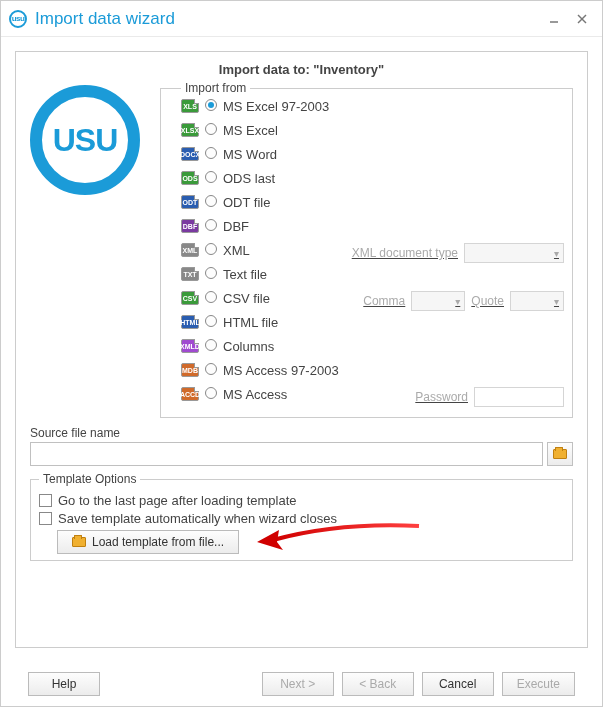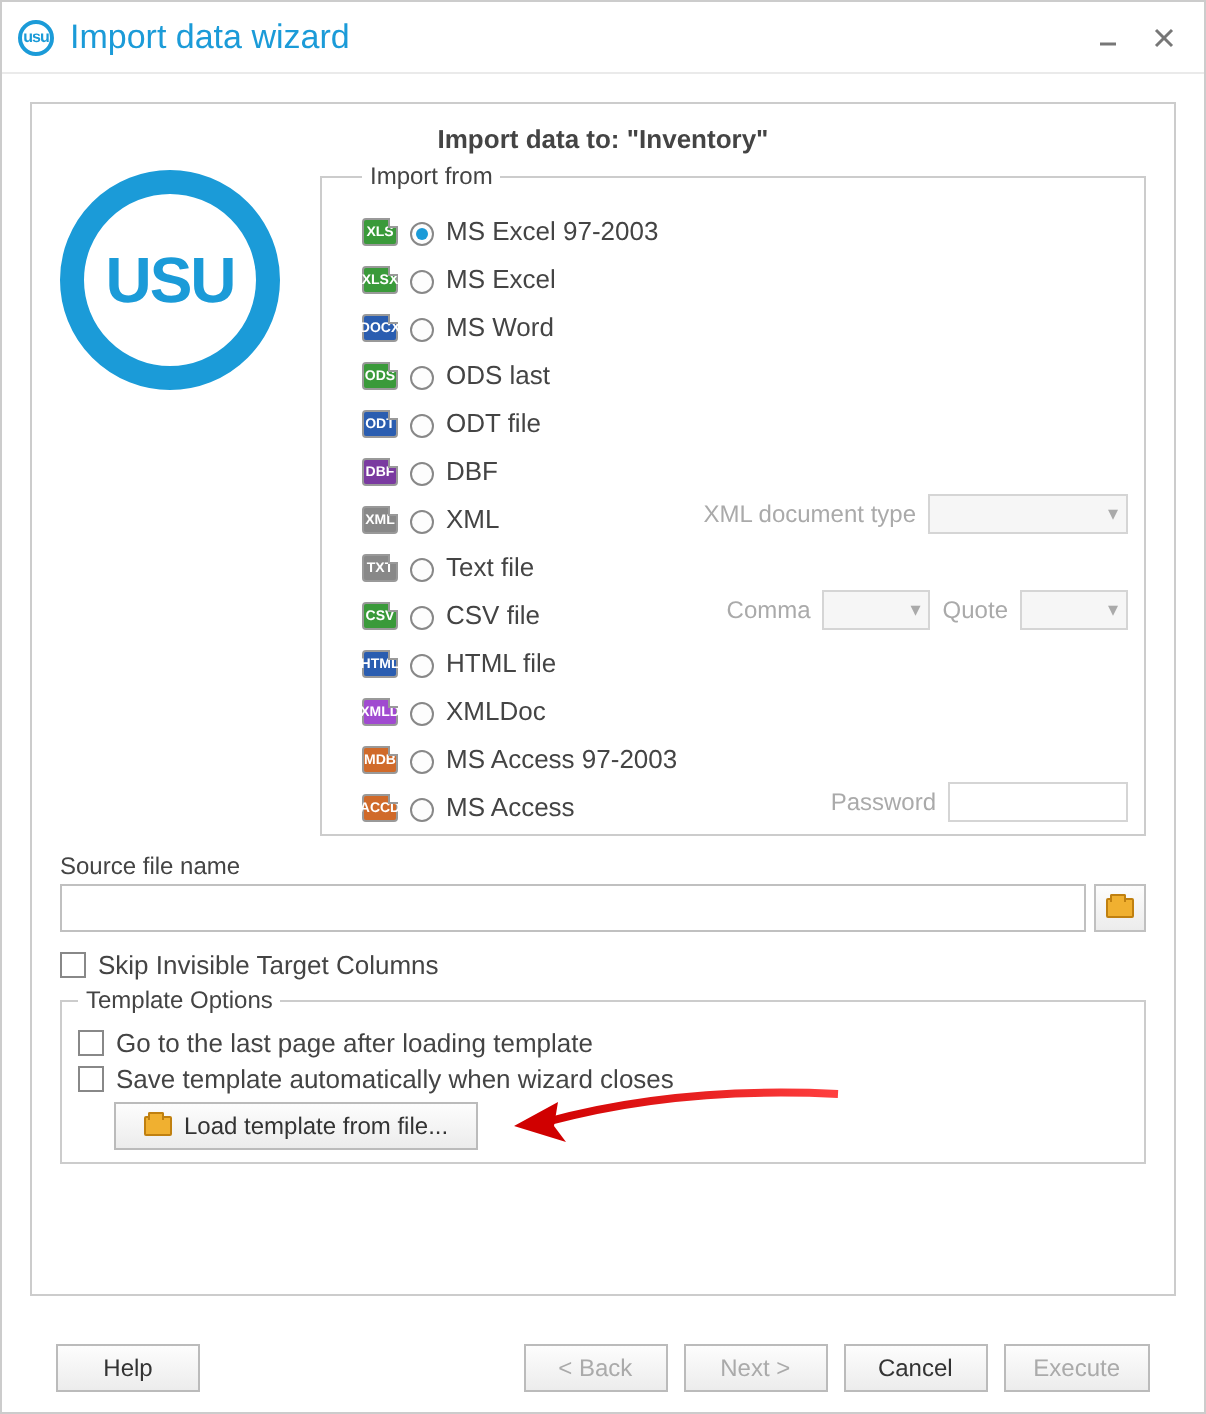--- a/index.html
+++ b/index.html
@@ -80,21 +80,21 @@
     border-radius: 50%;
     display: flex; align-items: center; justify-content: center;
     color: #1b9bd8;
     font-weight: 800;
     font-size: 32px;
     letter-spacing: -1px;
   }
   .formats { flex: 1; padding-left: 20px; }
   .format-row {
     display: flex;
-    align-items: flex-end;
+    align-items: flex-start;
     height: 24px;
     gap: 6px;
   }
   .ficon {
     width: 18px; height: 14px;
     border: 1px solid #999;
     border-radius: 2px;
     font-size: 7px;
     font-weight: bold;
     display: flex; align-items: center; justify-content: center;
@@ -132,21 +132,21 @@
     display: flex; align-items: center; justify-content: center;
     cursor: pointer;
     flex-shrink: 0;
   }
   .radio .dot {
     width: 6px; height: 6px;
     background: #1b9bd8;
     border-radius: 50%;
   }
   .flabel { flex: 0 0 auto; margin-right: 8px; }
-  .extra { margin-left: auto; display: flex; align-items: center; gap: 6px; }
+  .extra { margin-left: auto; display: flex; align-items: center; gap: 6px; text-decoration: underline; }
   .extra .elabel { color: #aaa; font-size: 12px; }
   .select {
     border: 1px solid #d5d5d5;
     background: #f6f6f6;
     height: 20px;
     display: flex; align-items: center; justify-content: flex-end;
     padding: 0 4px;
     color: #aaa;
     font-size: 10px;
     cursor: pointer;
@@ -320,21 +320,21 @@
               </span>
             </div>
             <div class="format-row">
               <span class="ficon ic-html">HTML</span>
               <span class="radio"></span>
               <span class="flabel">HTML file</span>
             </div>
             <div class="format-row">
               <span class="ficon ic-xmld">XMLD</span>
               <span class="radio"></span>
-              <span class="flabel">XMLDoc</span>
+              <span class="flabel">Columns</span>
             </div>
             <div class="format-row">
               <span class="ficon ic-mdb">MDB</span>
               <span class="radio"></span>
               <span class="flabel">MS Access 97-2003</span>
             </div>
             <div class="format-row">
               <span class="ficon ic-accd">ACCD</span>
               <span class="radio"></span>
               <span class="flabel">MS Access</span>
@@ -348,24 +348,20 @@
     </div>
 
     <div class="sourcelabel">Source file name</div>
     <div class="source-row">
       <input class="source-input" type="text" style="">
       <div class="browse-btn">
         <span class="folder"></span>
       </div>
     </div>
 
-    <div class="check-row">
-      <span class="checkbox"></span>
-      <span>Skip Invisible Target Columns</span>
-    </div>
 
     <fieldset class="tpl-options">
       <legend>Template Options</legend>
       <div class="check-row">
         <span class="checkbox"></span>
         <span>Go to the last page after loading template</span>
       </div>
       <div class="check-row">
         <span class="checkbox"></span>
         <span>Save template automatically when wizard closes</span>
@@ -388,17 +384,17 @@
           </svg>
         </div>
       </div>
     </fieldset>
   </div>
 </div>
 
 <div class="footer">
   <div class="btn">Help</div>
   <div class="spacer"></div>
+  <div class="btn disabled">Next &gt;</div>
   <div class="btn disabled">&lt; Back</div>
-  <div class="btn disabled">Next &gt;</div>
   <div class="btn">Cancel</div>
   <div class="btn disabled">Execute</div>
 </div>
 
 </body></html>

